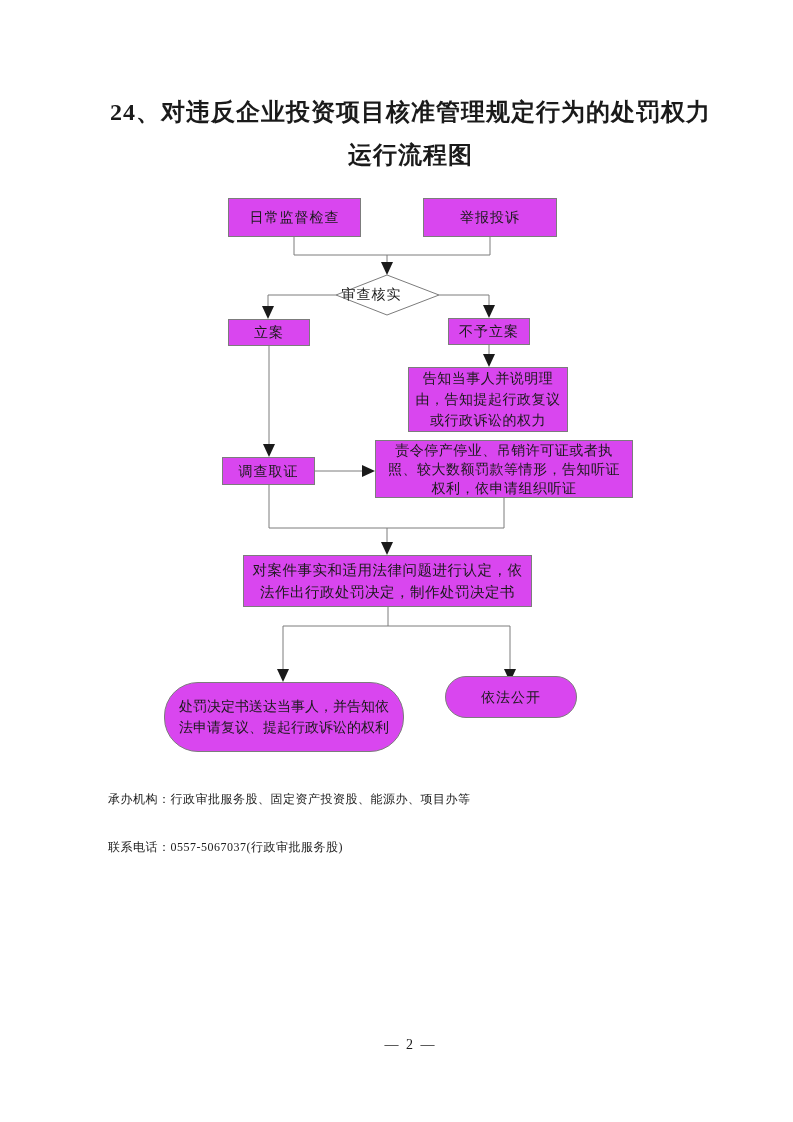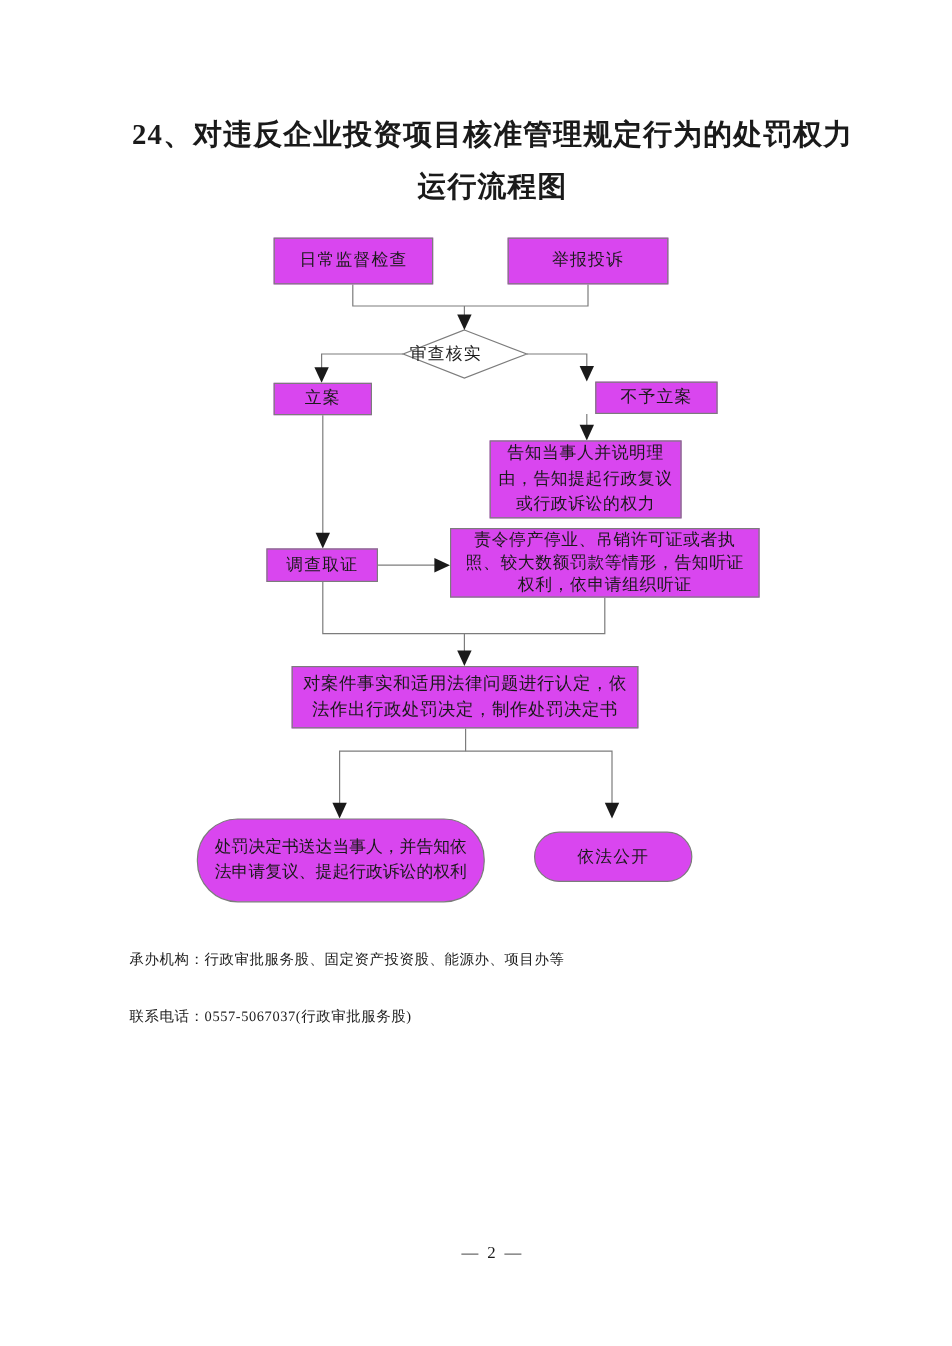--- a/index.html
+++ b/index.html
@@ -43,27 +43,27 @@
     text-align: center;
     font-size: 14px;
     line-height: 19px;
     letter-spacing: 1px;
     white-space: pre-line;
     box-sizing: border-box;
   }
   #n-daily   { left: 228px; top: 198px; width: 133px; height: 39px; }
   #n-report  { left: 423px; top: 198px; width: 134px; height: 39px; }
   #n-file    { left: 228px; top: 319px; width: 82px;  height: 27px; }
-  #n-nofile  { left: 448px; top: 318px; width: 102px;  height: 27px; margin-left: 48px; }
+  #n-nofile  { left: 448px; top: 318px; width: 82px;  height: 27px; }
   #n-notify  { left: 408px; top: 367px; width: 160px; height: 65px; line-height: 21px; letter-spacing: 0.5px; }
   #n-invest  { left: 222px; top: 457px; width: 93px;  height: 28px; }
   #n-order   { left: 375px; top: 440px; width: 258px; height: 58px; line-height: 19px; letter-spacing: 0.5px; }
   #n-decision{ left: 243px; top: 555px; width: 289px; height: 52px; line-height: 22px; font-size: 14.5px; letter-spacing: 0.5px; }
   #n-deliver { left: 164px; top: 682px; width: 240px; height: 70px; border-radius: 34px; line-height: 21px; letter-spacing: 0; }
-  #n-open    { left: 445px; top: 693px; width: 132px; height: 42px; border-radius: 21px; text-align: center; }
+  #n-open    { left: 445px; top: 676px; width: 132px; height: 42px; border-radius: 21px; text-align: center; }
   #n-review-label {
     position: absolute;
     z-index: 2;
     left: 324px; top: 285px; width: 95px; height: 20px;
     display: flex; align-items: center; justify-content: center;
     text-align: center;
     font-size: 14px;
     letter-spacing: 1px;
     background: transparent;
   }

